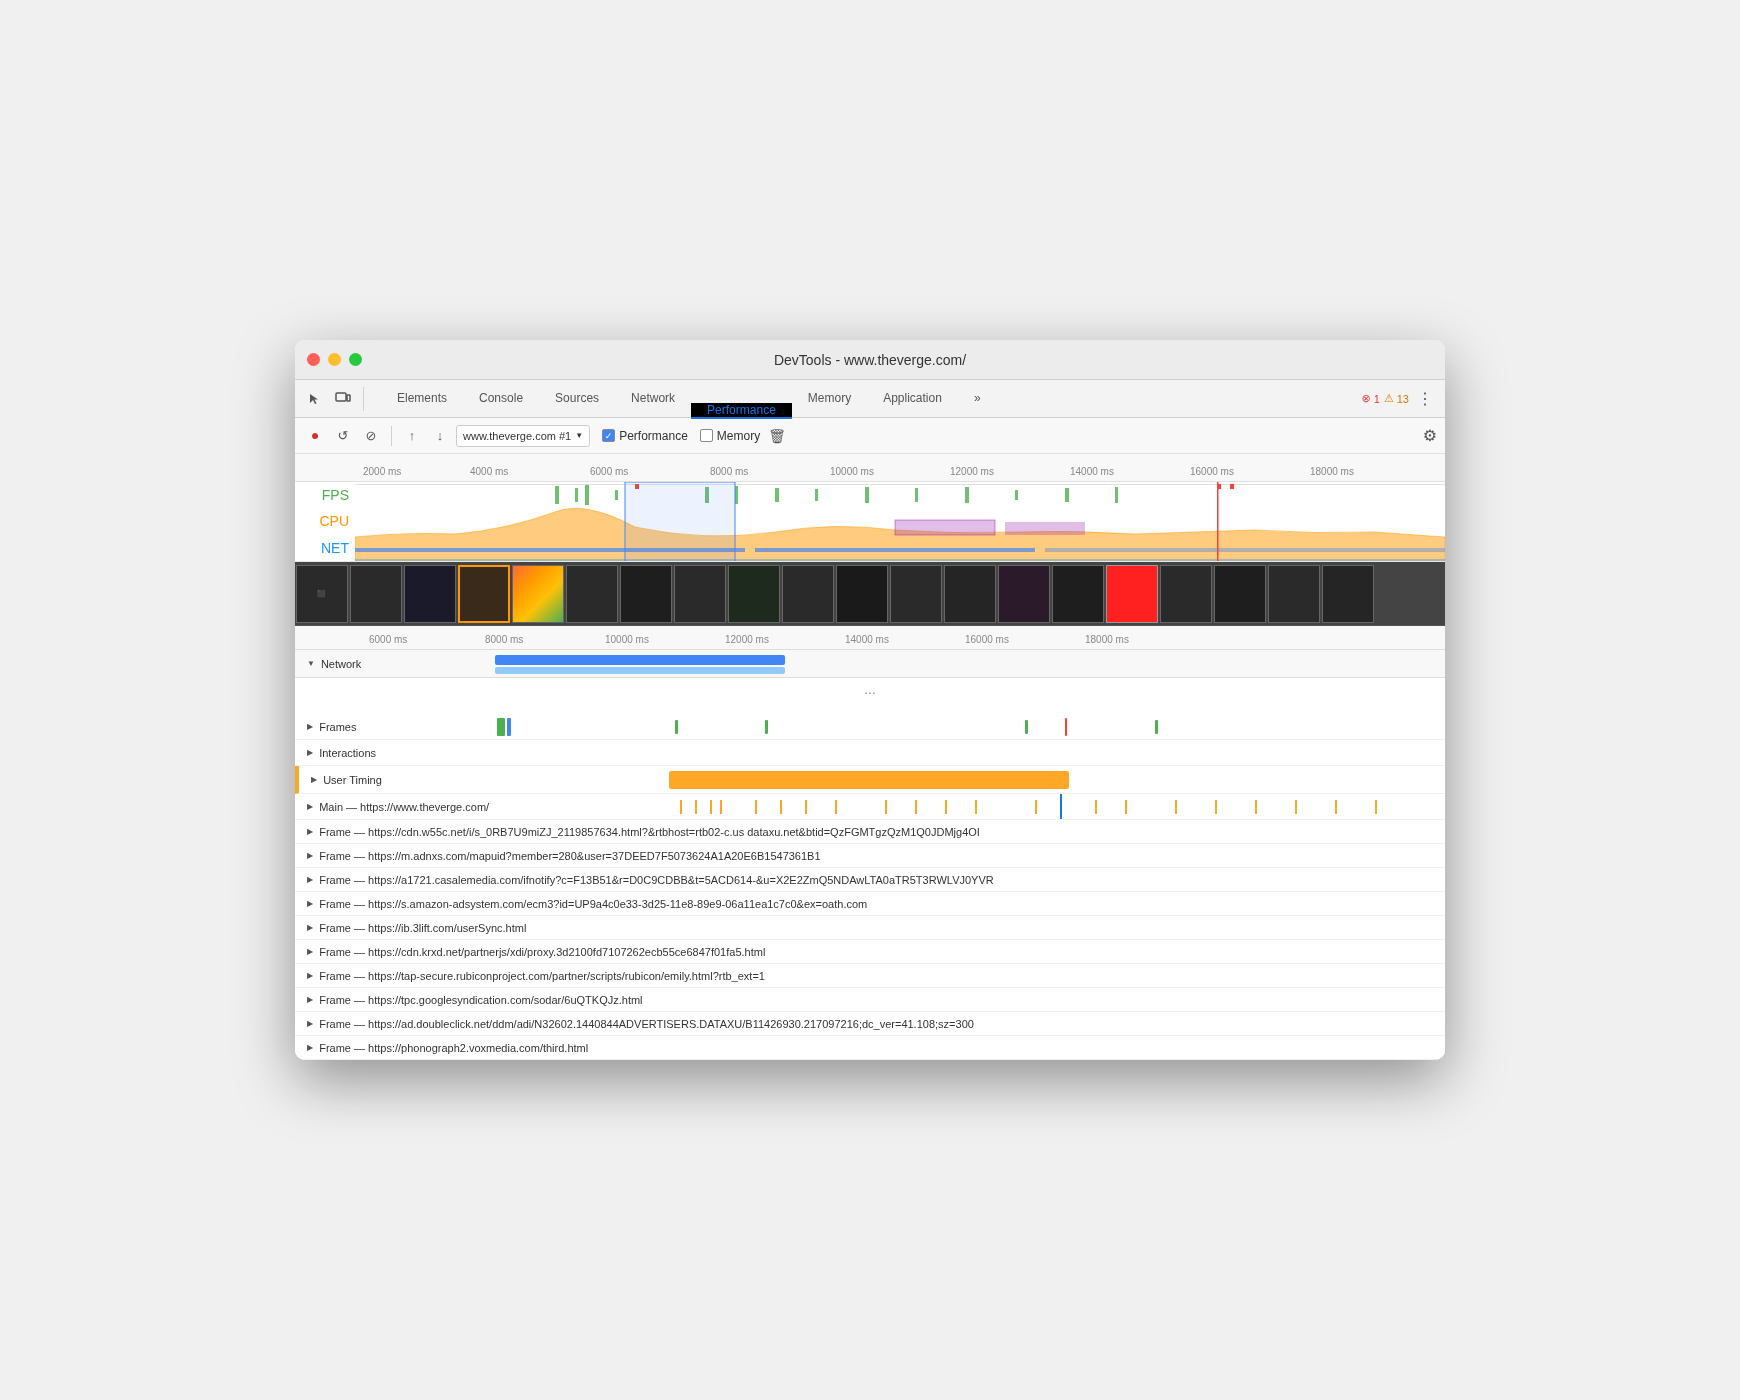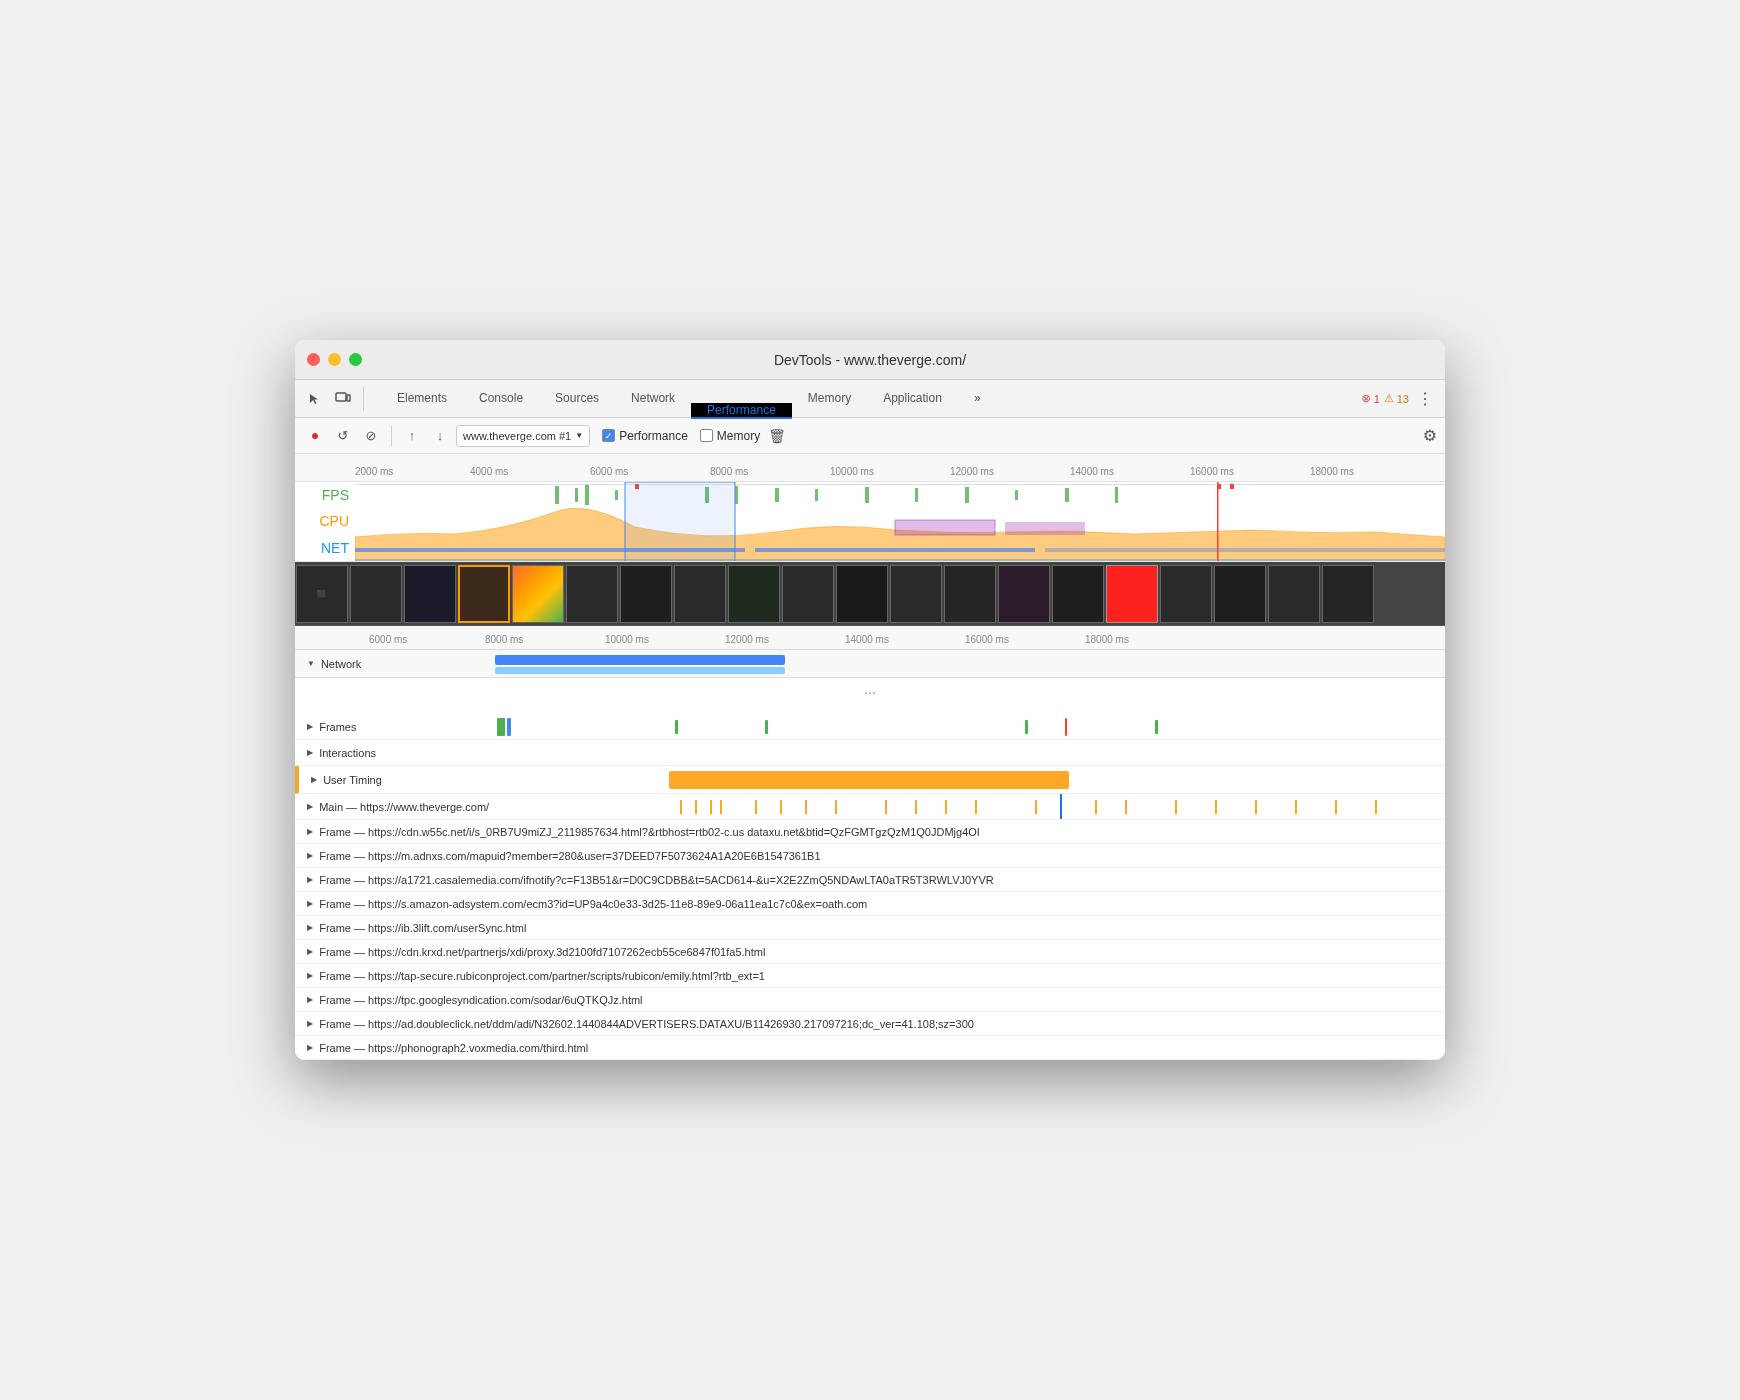--- a/index.html
+++ b/index.html
@@ -447,21 +447,21 @@
       <div class="cb cb-unchecked"></div>
       <span>Memory</span>
     </label>
     <div class="trash-btn">🗑</div>
     <div class="gear-btn">⚙</div>
   </div>
 
   <div class="timeline-area" style="height: 260px; position: relative;">
 
     <div class="timeline-ruler" style="padding-left: 60px; position: relative; overflow: hidden;">
-      <span class="ruler-tick" style="left: 60px;">2000 ms</span>
+      <span class="ruler-tick" style="left: 68px;">2000 ms</span>
       <span class="ruler-tick" style="left: 175px;">4000 ms</span>
       <span class="ruler-tick" style="left: 295px;">6000 ms</span>
       <span class="ruler-tick" style="left: 415px;">8000 ms</span>
       <span class="ruler-tick" style="left: 535px;">10000 ms</span>
       <span class="ruler-tick" style="left: 655px;">12000 ms</span>
       <span class="ruler-tick" style="left: 775px;">14000 ms</span>
       <span class="ruler-tick" style="left: 895px;">16000 ms</span>
       <span class="ruler-tick" style="left: 1015px;">18000 ms</span>
     </div>
 

